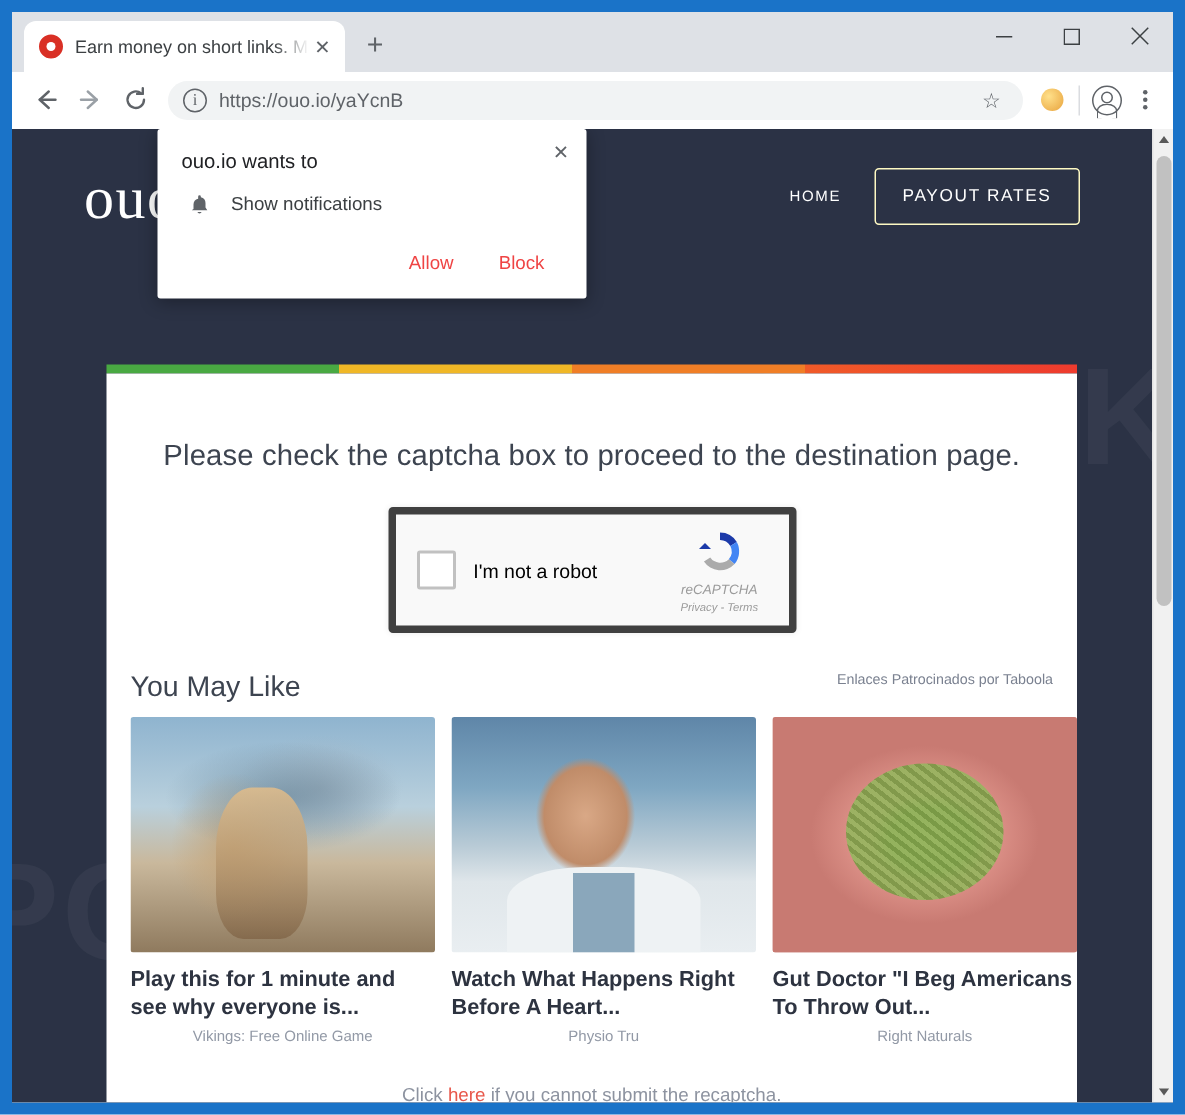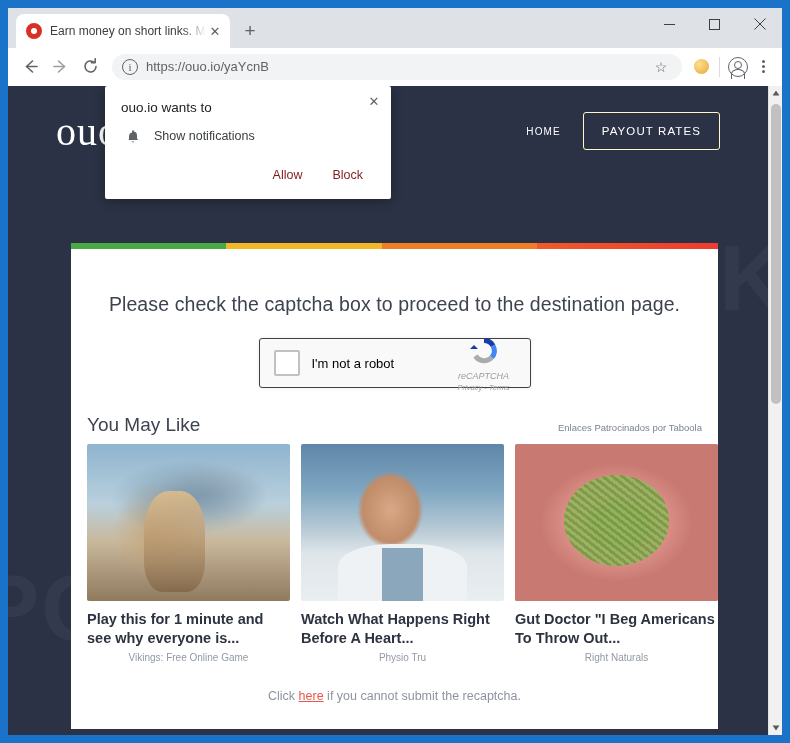--- a/index.html
+++ b/index.html
@@ -219,22 +219,22 @@
   }
   .card-title {
     text-align:center;
     font-size: 19.5px;
     color:#3d4450;
     font-weight: 400;
     margin: 18px 0 22px 0;
     letter-spacing: 0.1px;
   }
   .recaptcha {
-    width: 272px; height: 50px;
-    border: 1px solid #404040;
+    width: 272px; height: 84px;
+    border: 5px solid #404040;
     border-radius: 3px;
     margin: 0 auto;
     background:#f9f9f9;
     display:flex; align-items:center;
     box-shadow: 0 0 4px rgba(0,0,0,0.08);
     position: relative;
   }
   .rc-box {
     width: 26px;height:26px;background:#fff;border:2px solid #c1c1c1;
     border-radius:2px; margin-left: 14px; flex:0 0 26px;
@@ -245,21 +245,21 @@
     width: 72px; text-align:center;font-style:italic;
   }
   .rc-logo {
     width: 34px;height:34px; margin: 0 auto 3px auto; position:relative;
   }
   .rc-logo svg { display:block; }
   .rc-brand { font-size: 9px; color:#9b9b9b; line-height: 1.25; }
   .rc-terms { font-size: 7.5px; color:#9b9b9b;text-align:center; }
   
   .tb-head {
-    display:flex; align-items:flex-end;
+    display:flex; 
     padding: 0 16px;
     margin-top: 26px;
   }
   .tb-title { font-size: 19px; color:#3d4450; font-weight:400; }
   .tb-credit { margin-left:auto; font-size: 9.5px; color:#7a8190; padding-bottom:3px;}
   .tb-grid {
     display:flex; gap: 11px;
     padding: 8px 16px 0 16px;
   }
   .tb-card { width: 203px; }
@@ -315,21 +315,21 @@
     width: 18px; height:18px; flex:0 0 18px;
     display:flex;align-items:center;justify-content:center;
     color:#5f6368; margin-left: 3px;
   }
   .notif-opt { font-size: 12.5px; color:#3c4043; margin-left: 12px;}
   .notif-actions {
     display:flex; justify-content:flex-end; gap: 6px;
     margin-top: 16px;
   }
   .notif-btn {
-    font-size: 12.5px; color:#7f1d1d;
+    font-size: 12.5px; color:#ef4444;
     padding: 7px 12px;
     border-radius: 3px;
   }
   
   .scrollbar {
     position:absolute; right:0; top:0; width:14px; bottom:0;
     background:#f1f1f1;
     border-left: 1px solid #e3e3e3;
   }
   .sb-arrow {

